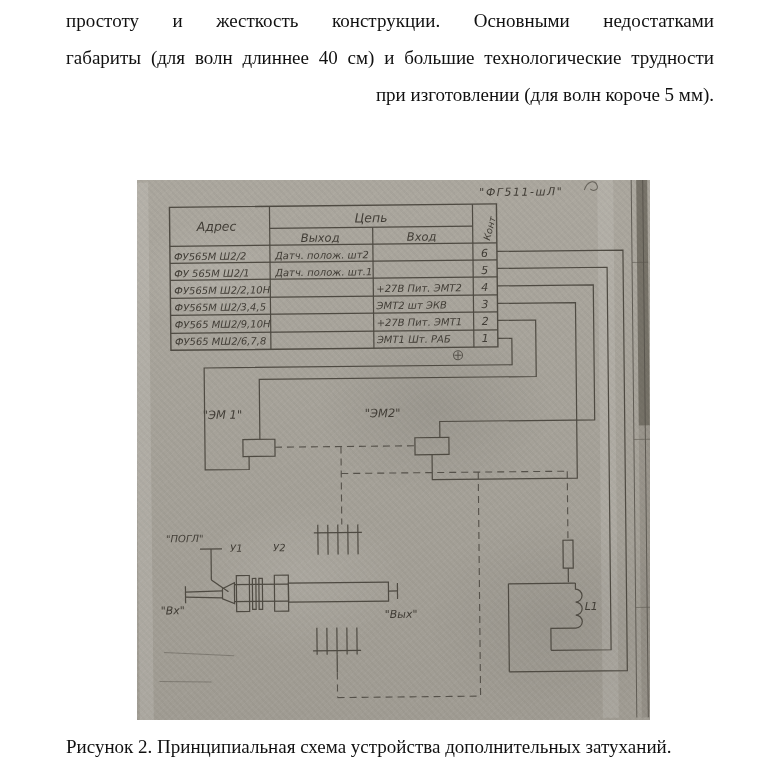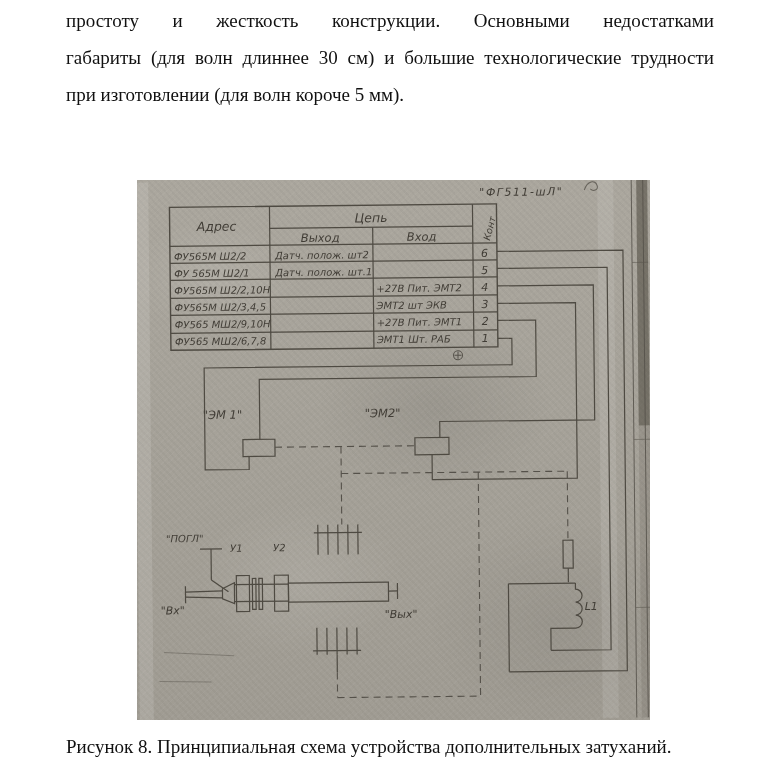--- a/index.html
+++ b/index.html
@@ -1,21 +1,21 @@
 <!DOCTYPE html>
 <html><head>
 <meta charset="utf-8">
 <style>
   html,body{margin:0;padding:0;background:#ffffff;}
   .page{position:relative;width:763px;height:768px;background:#ffffff;overflow:hidden;
         font-family:"Liberation Serif", serif;color:#111;}
   .para{position:absolute;left:66px;top:0;width:648px;padding-top:3px;
         font-size:19px;line-height:36.9px;}
   .jline{text-align:justify;text-align-last:justify;}
-  .lastline{text-align:left;}
+  .lastline{text-align:right;}
   .caption{position:absolute;left:66px;top:736px;width:680px;font-size:19px;}
   .photo{position:absolute;left:137px;top:180px;width:513px;height:540px;
     background:
       radial-gradient(120px 80px at 15% 18%, rgba(255,255,255,.10), transparent 70%),
       radial-gradient(170px 130px at 58% 42%, rgba(0,0,0,.07), transparent 70%),
       radial-gradient(150px 110px at 32% 74%, rgba(255,255,255,.09), transparent 70%),
       radial-gradient(190px 150px at 82% 82%, rgba(0,0,0,.06), transparent 70%),
       repeating-linear-gradient(47deg, rgba(0,0,0,.028) 0 2px, rgba(0,0,0,0) 2px 5px),
       repeating-linear-gradient(-43deg, rgba(255,255,255,.035) 0 1px, rgba(255,255,255,0) 1px 4px),
       linear-gradient(180deg,#aba79e 0%,#a6a299 45%,#a09c93 100%);
@@ -29,21 +29,21 @@
   .ink2{stroke:#55514a;fill:none;stroke-width:1;}
   .dash{stroke:#55514a;fill:none;stroke-width:1.1;stroke-dasharray:7 5;}
 </style>
 </head>
 <body>
 
 <div class="page">
 
   <div class="para">
     <div class="jline">простоту и жесткость конструкции. Основными недостатками</div>
-    <div class="jline">габариты (для волн длиннее 30 см) и большие технологические трудности</div>
+    <div class="jline">габариты (для волн длиннее 40 см) и большие технологические трудности</div>
     <div class="lastline">при изготовлении (для волн короче 5 мм).</div>
   </div>
 
   <div class="photo">
     <svg width="513" height="540" viewBox="0 0 513 540">
       <g transform="rotate(-0.6 256 270)">
 
         <g>
           <rect x="0" y="0" width="14" height="540" fill="rgba(255,255,255,0.12)"></rect>
           <rect x="463" y="0" width="16" height="540" fill="rgba(255,255,255,0.10)"></rect>
@@ -201,15 +201,15 @@
 
         <g class="ink2" opacity="0.45">
           <line x1="25" y1="470" x2="95" y2="474"></line>
           <line x1="20" y1="499" x2="72" y2="500"></line>
         </g>
 
       </g>
     </svg>
   </div>
 
-  <div class="caption">Рисунок 8. Принципиальная схема устройства дополнительных затуханий.</div>
+  <div class="caption">Рисунок 2. Принципиальная схема устройства дополнительных затуханий.</div>
 
 </div>
 
 </body></html>

